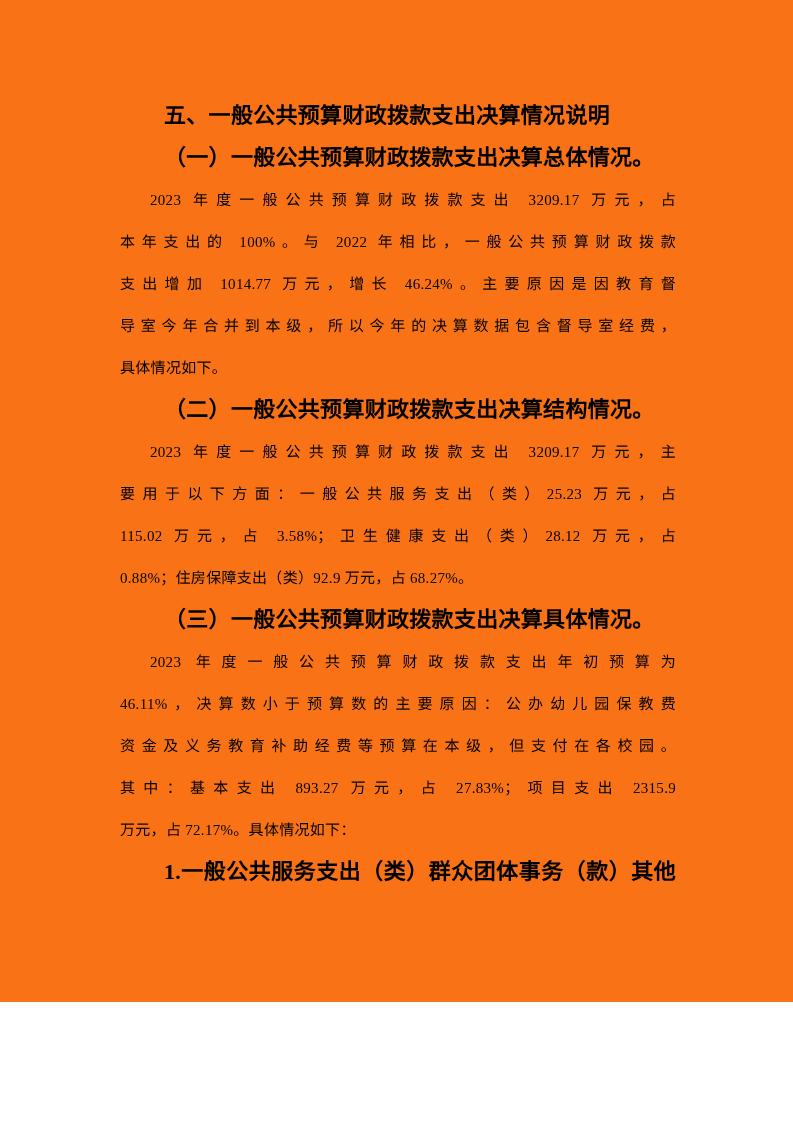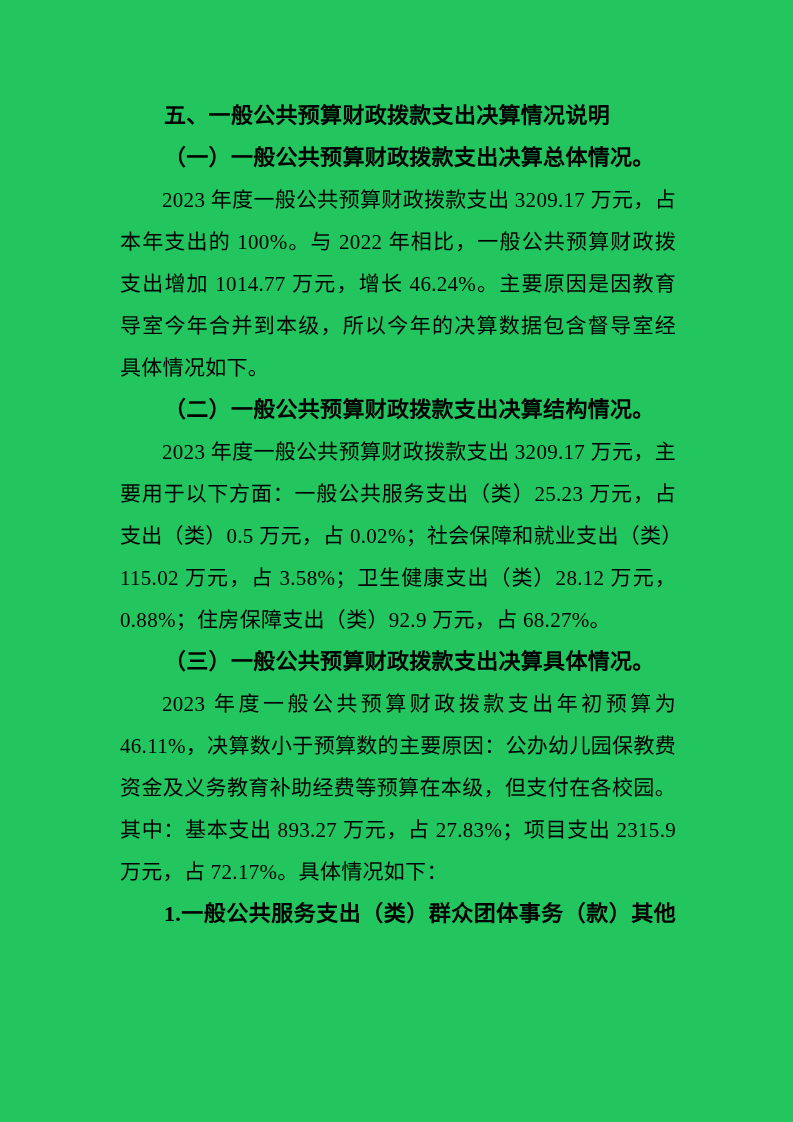--- a/index.html
+++ b/index.html
@@ -3,34 +3,34 @@
 <meta charset="utf-8">
 <style>
   html, body {
     margin: 0;
     padding: 0;
     background: #ffffff;
   }
   .page {
     position: relative;
     width: 793px;
-    height: 1122px;
-    background: #22c55e;
+    height: 1002px;
+    background: #f97316;
     color: #000000;
     font-family: "Liberation Serif", "DejaVu Serif", serif;
     overflow: hidden;
   }
   .content {
     position: absolute;
     left: 120px;
     top: 95px;
     width: 556px;
   }
   .line {
-    font-size: 21px;
+    font-size: 15px;
     line-height: 42px;
     height: 42px;
     overflow: hidden;
     text-align: justify;
     color: #000000;
     letter-spacing: 0.3px;
   }
   .line.h {
     font-weight: bold;
     font-size: 22px;
@@ -54,21 +54,20 @@
     <div class="line h indent">（一）一般公共预算财政拨款支出决算总体情况。</div>
     <div class="line indent stretch">2023 年度一般公共预算财政拨款支出 3209.17 万元，占</div>
     <div class="line stretch">本年支出的 100%。与 2022 年相比，一般公共预算财政拨款</div>
     <div class="line stretch">支出增加 1014.77 万元，增长 46.24%。主要原因是因教育督</div>
     <div class="line stretch">导室今年合并到本级，所以今年的决算数据包含督导室经费，</div>
     <div class="line">具体情况如下。</div>
 
     <div class="line h indent">（二）一般公共预算财政拨款支出决算结构情况。</div>
     <div class="line indent stretch">2023 年度一般公共预算财政拨款支出 3209.17 万元，主</div>
     <div class="line stretch">要用于以下方面：一般公共服务支出（类）25.23 万元，占</div>
-    <div class="line stretch">支出（类）0.5 万元，占 0.02%；社会保障和就业支出（类）</div>
     <div class="line stretch">115.02 万元，占 3.58%；卫生健康支出（类）28.12 万元，占</div>
     <div class="line">0.88%；住房保障支出（类）92.9 万元，占 68.27%。</div>
 
     <div class="line h indent">（三）一般公共预算财政拨款支出决算具体情况。</div>
     <div class="line indent stretch">2023 年度一般公共预算财政拨款支出年初预算为</div>
     <div class="line stretch">46.11%，决算数小于预算数的主要原因：公办幼儿园保教费</div>
     <div class="line stretch">资金及义务教育补助经费等预算在本级，但支付在各校园。</div>
     <div class="line stretch">其中：基本支出 893.27 万元，占 27.83%；项目支出 2315.9</div>
     <div class="line">万元，占 72.17%。具体情况如下：</div>
 

